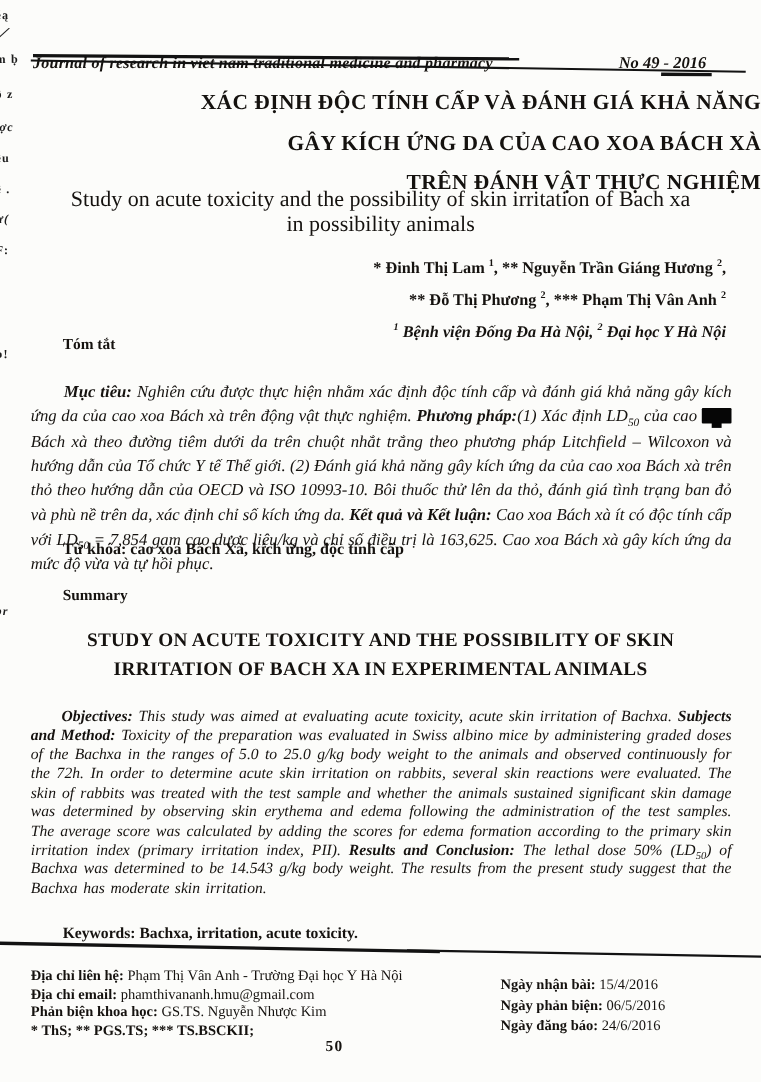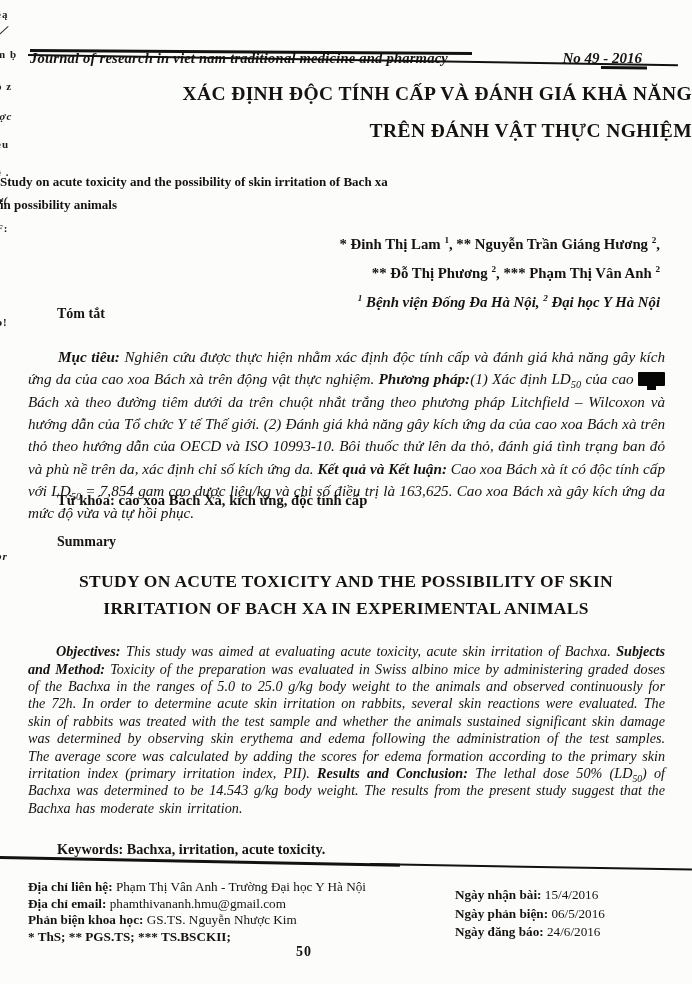--- a/index.html
+++ b/index.html
@@ -27,22 +27,22 @@
   .journal-name{font-size:14.6px;font-weight:bold;font-style:italic;letter-spacing:0.2px;margin-top:24px;}
   .issue-no{font-size:15px;font-weight:bold;font-style:italic;white-space:nowrap;}
 
   .rule{position:absolute;background:#121212;transform-origin:left center;}
   .rule-h1{left:30px;top:49px;width:442px;height:2.5px;transform:rotate(0.4deg);}
   .rule-h2{left:28px;top:54px;width:650px;height:2px;transform:rotate(0.9deg);}
   .rule-h3{left:601px;top:66px;width:46px;height:3px;transform:rotate(0.5deg);}
 
   .title-vi{position:absolute;top:76px;left:0;right:0;text-align:right;
     font-weight:bold;font-size:19.5px;line-height:36.5px;letter-spacing:0.4px;}
-  .subtitle-en{position:absolute;top:170px;left:0;right:0;text-align:left;
-    font-weight:bold;font-size:13px;line-height:23px;}
+  .subtitle-en{position:absolute;top:170px;left:0;right:0;text-align:center;
+    font-weight:normal;font-size:20px;line-height:23px;}
 
   .authors{position:absolute;top:230px;right:32px;text-align:right;
     font-weight:bold;font-size:14.8px;line-height:29px;}
   .authors .affil{font-style:italic;}
   sup{font-size:0.62em;vertical-align:super;line-height:0;}
 
   .h-section{position:absolute;left:57px;font-weight:bold;font-size:14px;}
   .h-tomtat{top:306px;}
   .h-summary{top:534px;}
 
@@ -93,20 +93,21 @@
   <div class="header-row">
     <span class="journal-name">Journal of research in viet nam traditional medicine and pharmacy</span>
     <span class="issue-no">No 49 - 2016</span>
   </div>
   <div class="rule rule-h1"></div>
   <div class="rule rule-h2"></div>
   <div class="rule rule-h3"></div>
 
   <div class="title-vi">
     <div>XÁC ĐỊNH ĐỘC TÍNH CẤP VÀ ĐÁNH GIÁ KHẢ NĂNG</div>
+    <div>GÂY KÍCH ỨNG DA CỦA CAO XOA BÁCH XÀ</div>
     <div>TRÊN ĐÁNH VẬT THỰC NGHIỆM</div>
   </div>
 
   <div class="subtitle-en">
     <div>Study on acute toxicity and the possibility of skin irritation of Bach xa</div>
     <div>in possibility animals</div>
   </div>
 
   <div class="authors">
     <div><span>* Đinh Thị Lam </span><sup>1</sup><span>, ** Nguyễn Trần Giáng Hương </span><sup>2</sup><span>,</span></div>

